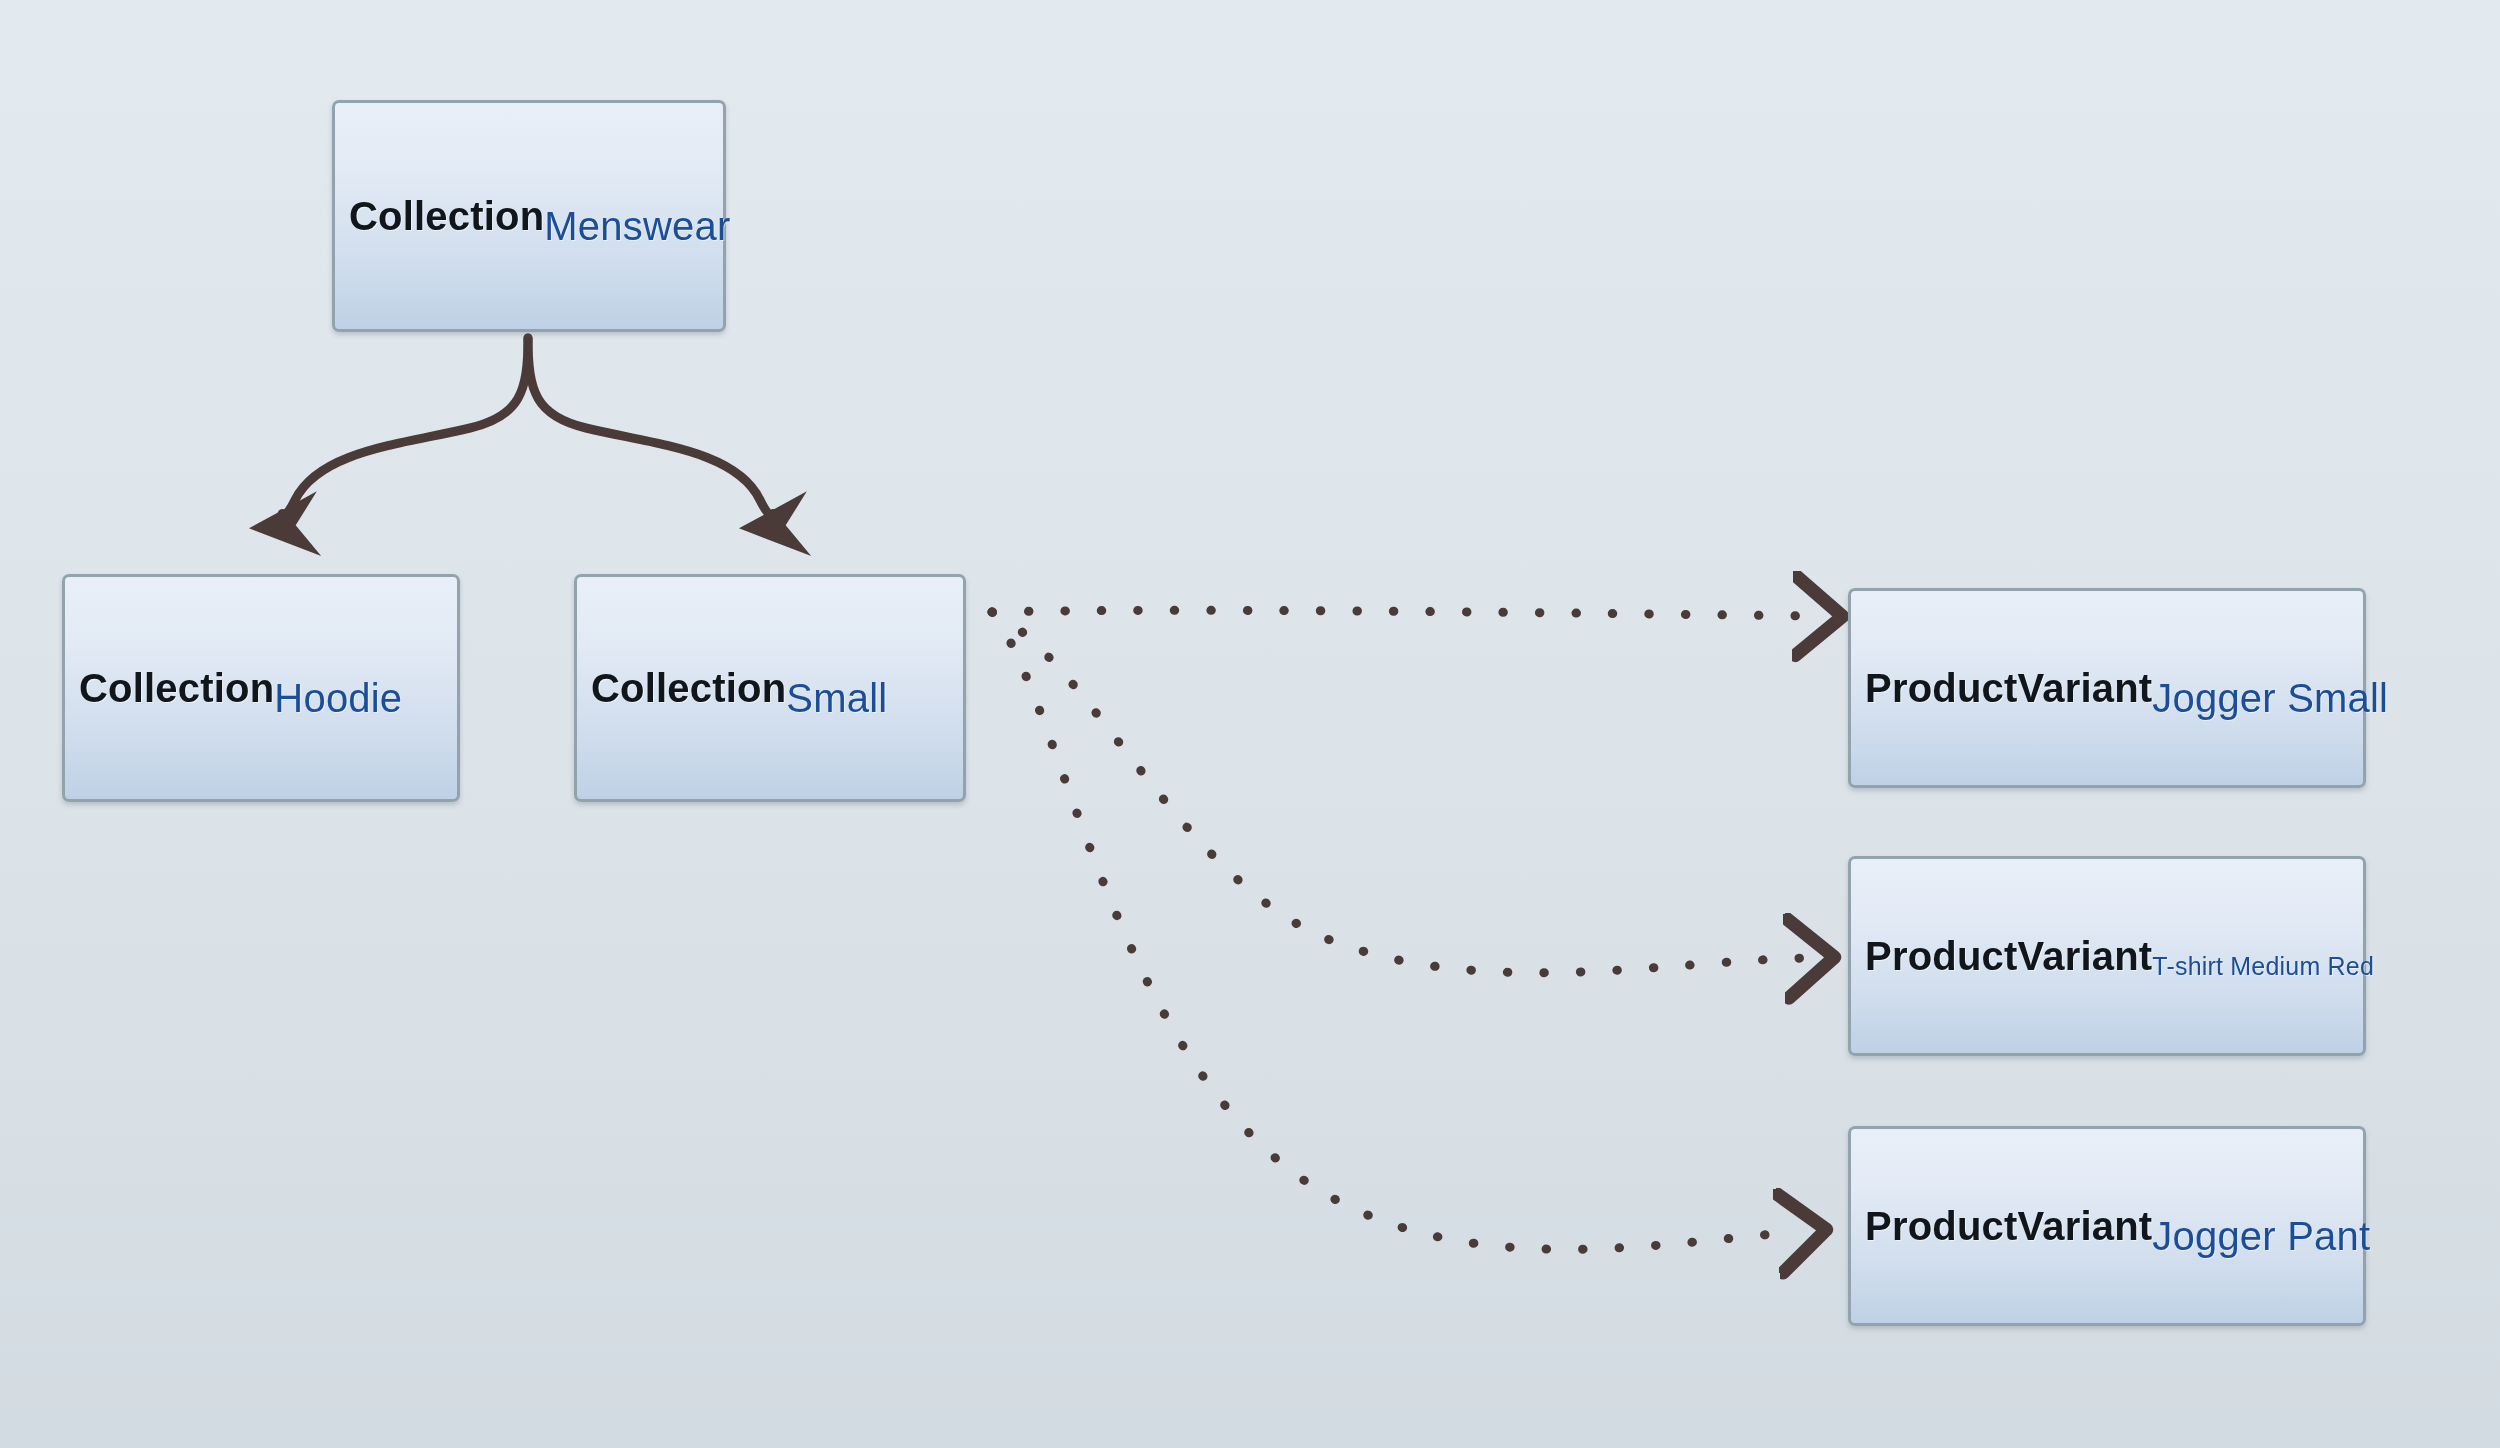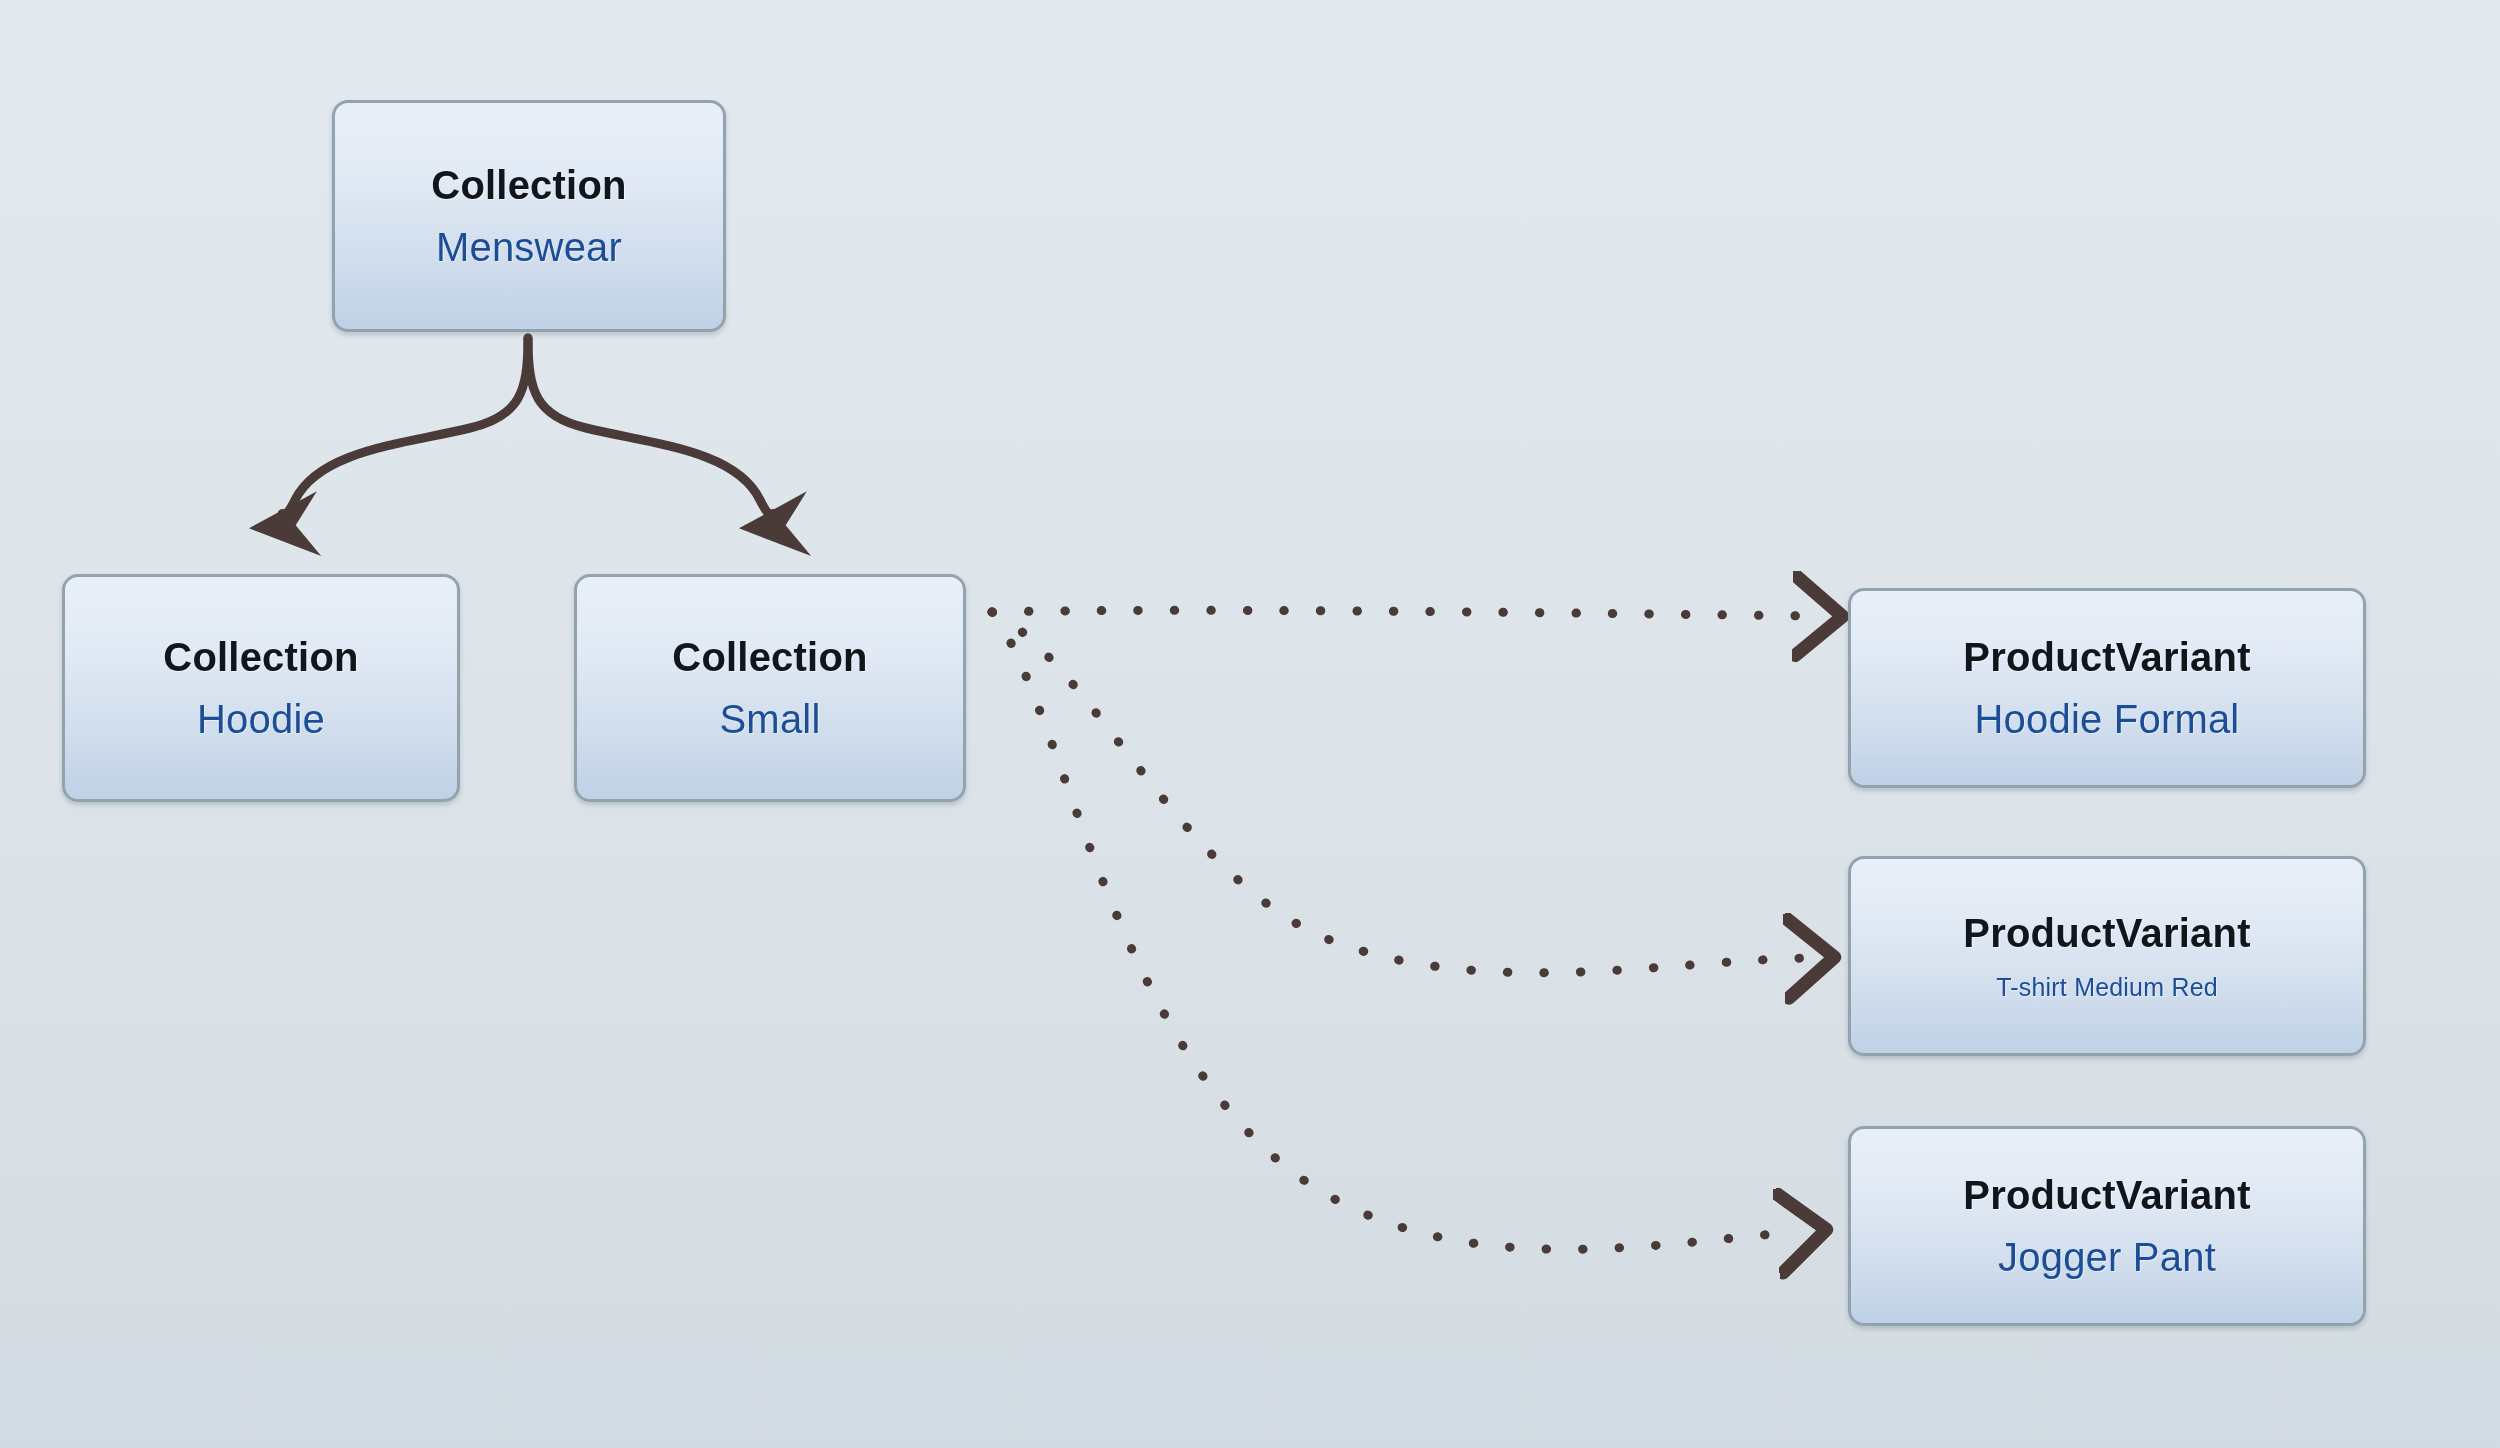--- a/index.html
+++ b/index.html
@@ -27,27 +27,26 @@
     width: 2500px;
     height: 1448px;
     z-index: 1;
     pointer-events: none;
   }
   .node {
     position: absolute;
     z-index: 2;
     box-sizing: border-box;
     border: 3px solid #93a3ad;
-    border-radius: 16px;
+    border-radius: 7px;
     background: linear-gradient(to bottom, #e8eff8 0%, #e2eaf5 30%, #d3dfee 65%, #bfd1e6 100%);
     box-shadow: 0 3px 5px rgba(90,105,120,0.28);
     display: flex;
-    flex-direction: column;
+    flex-direction: row;
     align-items: center;
-    justify-content: center;
     text-align: center;
     padding: 0 14px;
   }
   .node-type {
     font-size: 40px;
     font-weight: bold;
     color: #11161c;
     line-height: 1.05;
     letter-spacing: 0.2px;
     text-shadow: 1px 1px 0 rgba(255,255,255,0.55);
@@ -115,21 +114,21 @@
     <div class="node-value">Hoodie</div>
   </div>
 
   <div class="node" id="node-casual">
     <div class="node-type">Collection</div>
     <div class="node-value">Small</div>
   </div>
 
   <div class="node" id="node-hoodie">
     <div class="node-type">ProductVariant</div>
-    <div class="node-value">Hoodie Formal</div>
+    <div class="node-value">Jogger Small</div>
   </div>
 
   <div class="node" id="node-tshirt">
     <div class="node-type">ProductVariant</div>
     <div class="node-value">T-shirt Medium Red</div>
   </div>
 
   <div class="node" id="node-jogger">
     <div class="node-type">ProductVariant</div>
     <div class="node-value">Jogger Pant</div>

